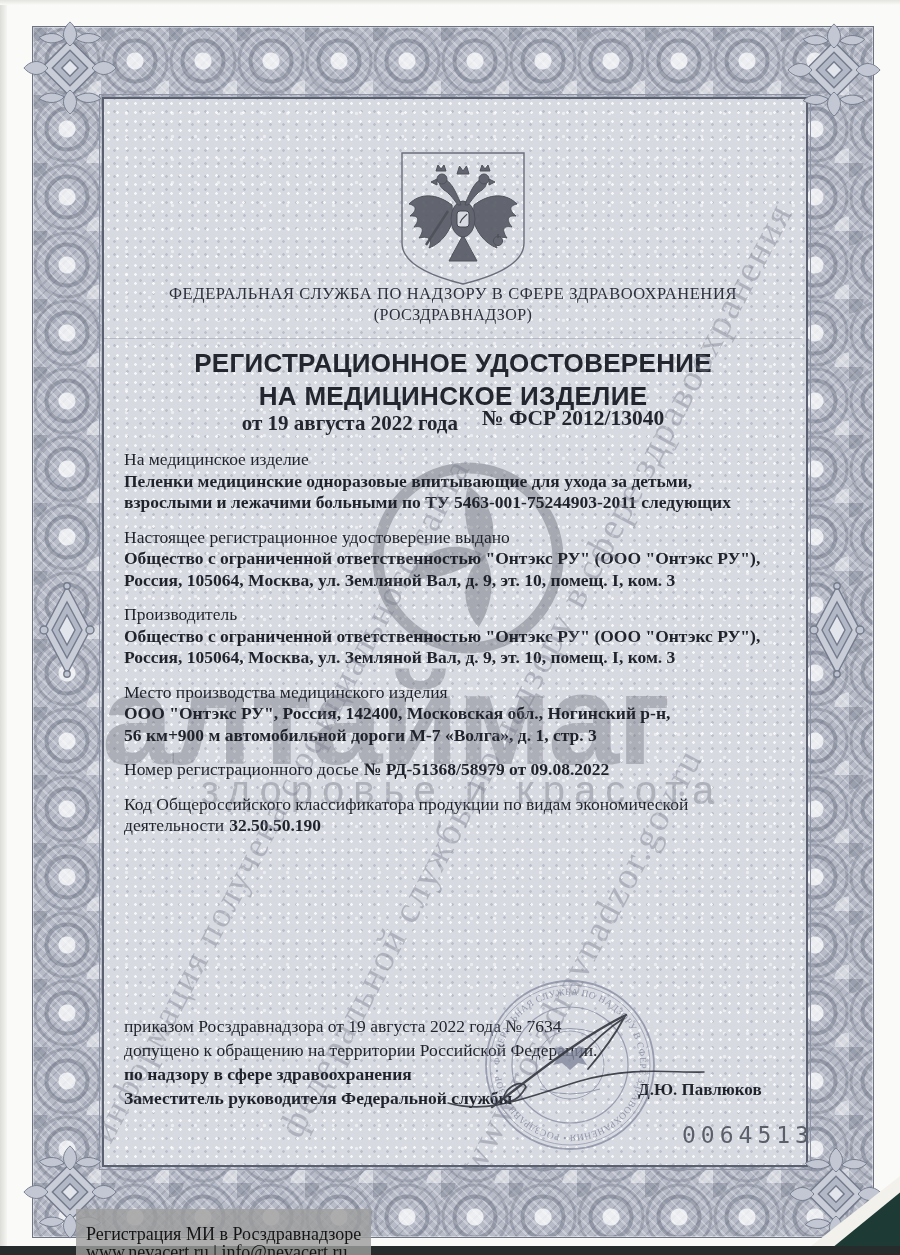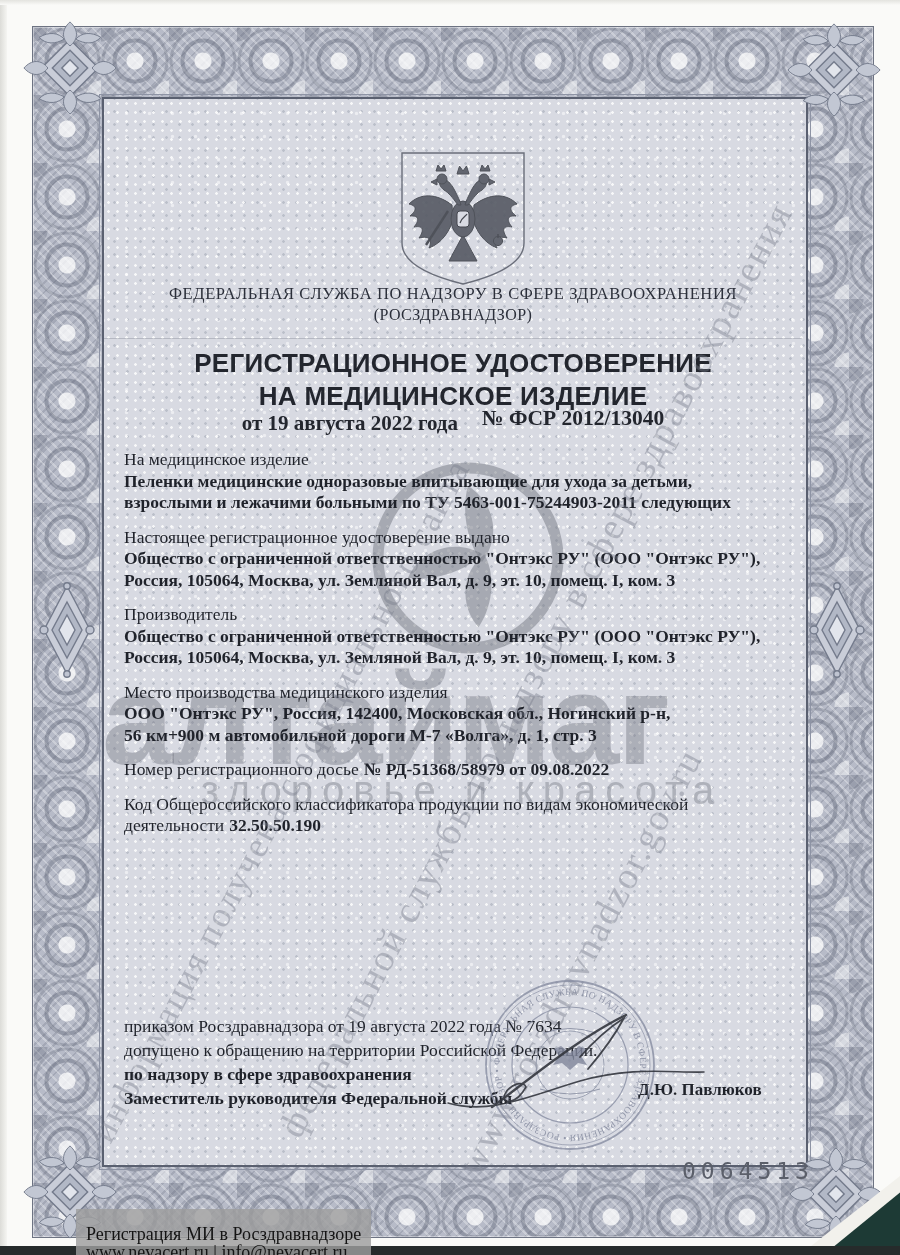--- a/index.html
+++ b/index.html
@@ -61,21 +61,21 @@
   .ifield .label{font-weight:normal;margin-right:5px;}
   .ifield b{font-weight:bold;}
 
   .orderblock{position:absolute;left:124px;top:1014px;width:560px;z-index:7;
     font-size:17.5px;line-height:24px;color:#1f222a;}
   .orderblock .b{font-weight:bold;}
   .signer-name{position:absolute;left:638px;top:1080px;z-index:7;
     font-weight:bold;font-size:17px;color:#1f222a;}
 
   .serial{position:absolute;left:682px;top:1122px;z-index:7;
-    font-family:"DejaVu Sans Mono",monospace;font-size:23px;letter-spacing:5px;color:#5b5f6a;margin-top:36px;}
+    font-family:"DejaVu Sans Mono",monospace;font-size:23px;letter-spacing:5px;color:#5b5f6a;}
 
   
   .wm-logo{position:absolute;left:368px;top:458px;z-index:2;}
   .wm-big{position:absolute;left:102px;top:636px;width:702px;text-align:left;z-index:2;
     font-family:"Liberation Sans",sans-serif;font-weight:bold;font-size:128px;
     color:rgba(108,111,122,.40);letter-spacing:-2px;line-height:1;margin-top:20px;}
   .wm-sub{position:absolute;left:102px;top:768px;width:702px;text-align:center;z-index:2;
     font-family:"Liberation Sans",sans-serif;font-size:40px;
     color:rgba(128,131,142,.48);letter-spacing:9px;padding-left:9px;}
   .wm-diag{position:absolute;white-space:nowrap;z-index:5;pointer-events:none;

